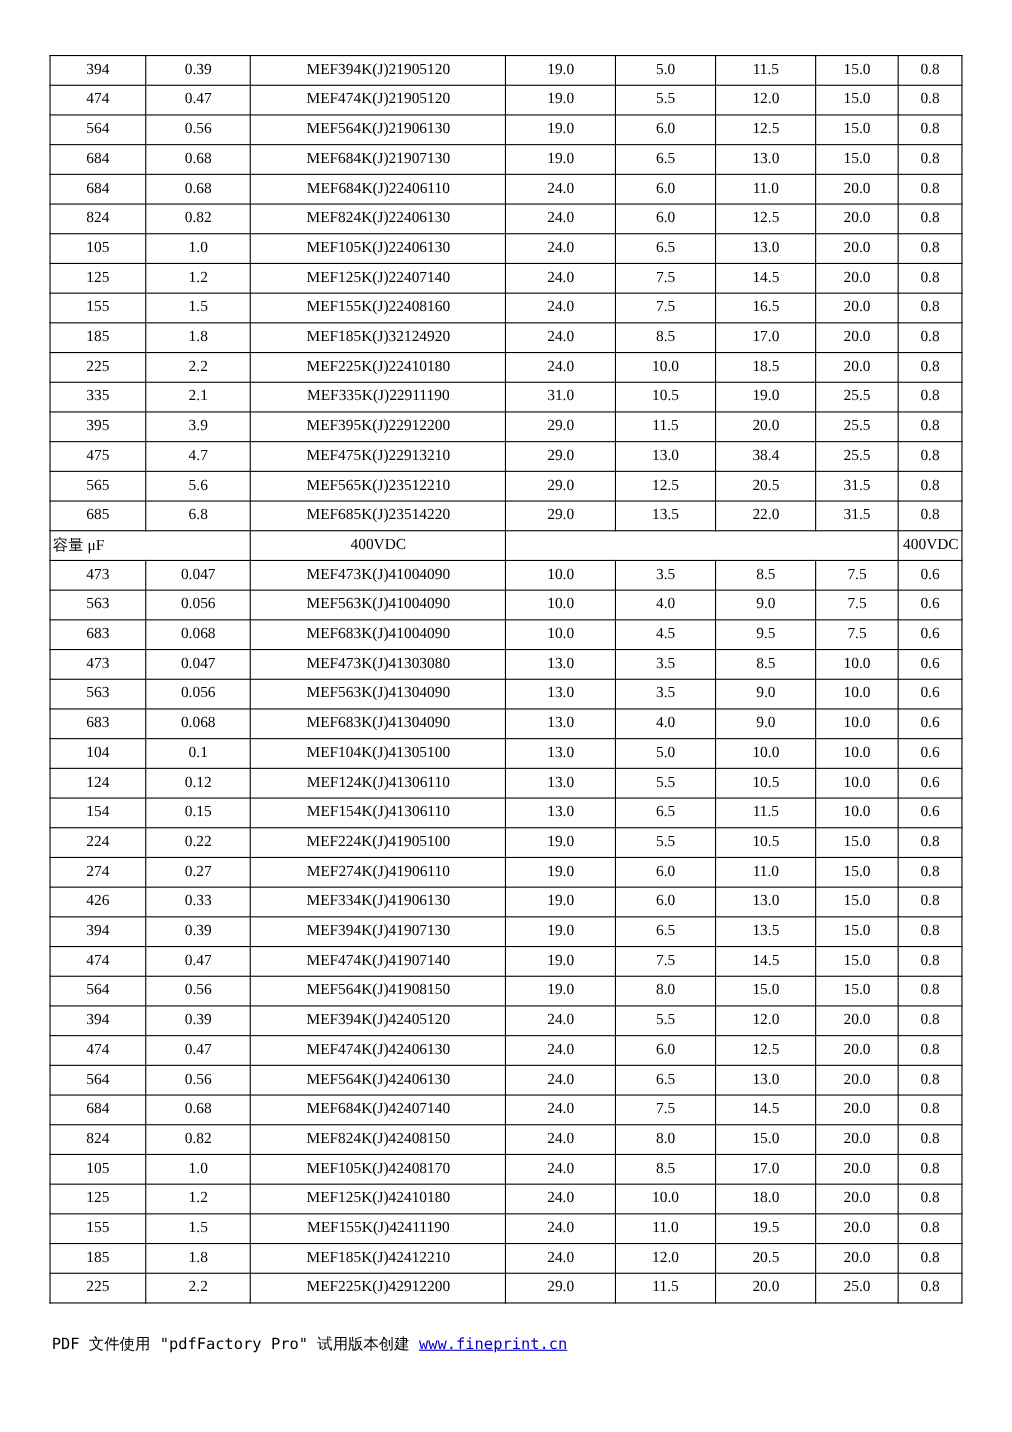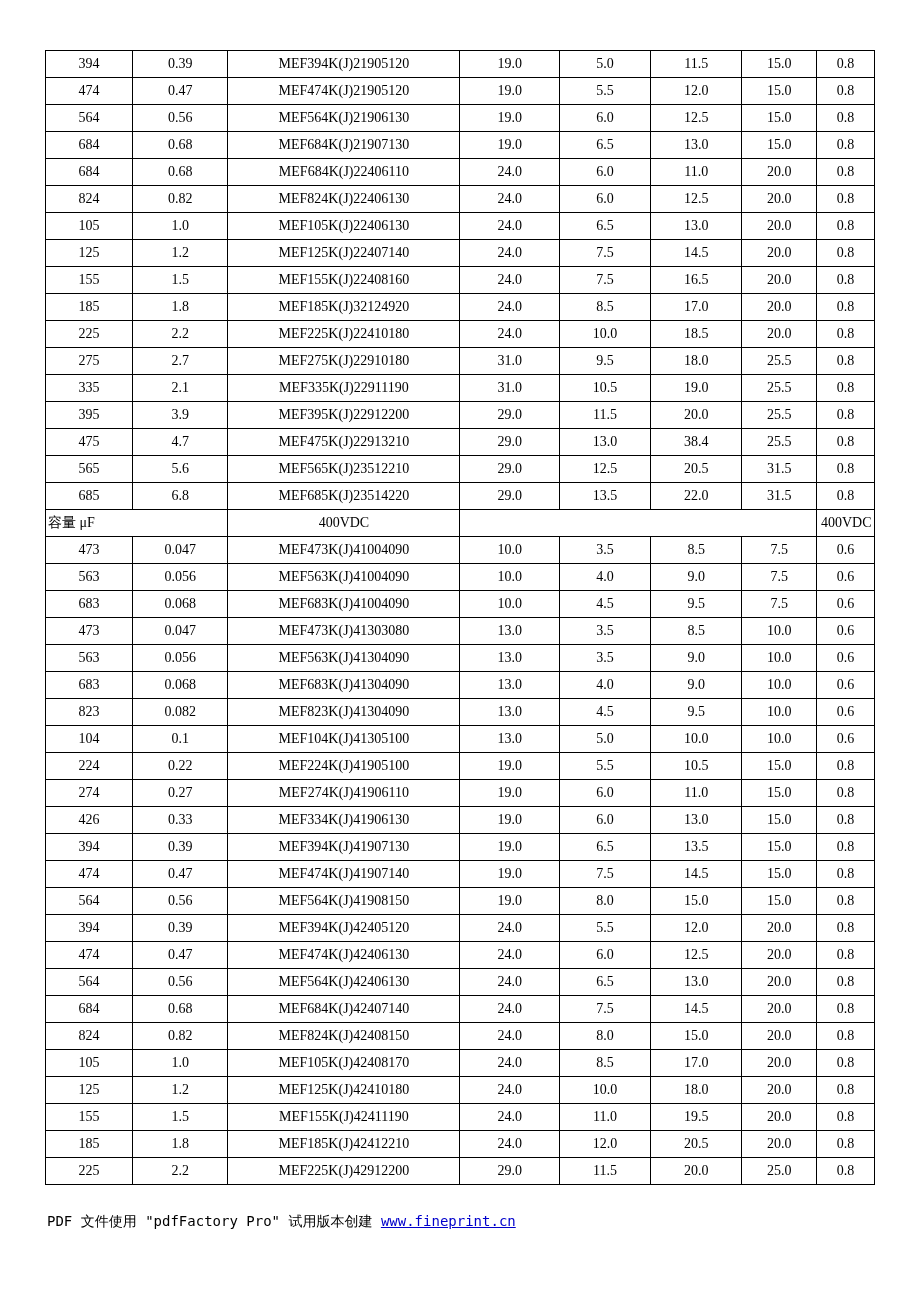--- a/index.html
+++ b/index.html
@@ -177,30 +177,20 @@
           <td>225</td>
           <td>2.2</td>
           <td>MEF225K(J)22410180</td>
           <td>24.0</td>
           <td>10.0</td>
           <td>18.5</td>
           <td>20.0</td>
           <td>0.8</td>
         </tr>
         <tr>
-          <td>275</td>
-          <td>2.7</td>
-          <td>MEF275K(J)22910180</td>
-          <td>31.0</td>
-          <td>9.5</td>
-          <td>18.0</td>
-          <td>25.5</td>
-          <td>0.8</td>
-        </tr>
-        <tr>
           <td>335</td>
           <td>2.1</td>
           <td>MEF335K(J)22911190</td>
           <td>31.0</td>
           <td>10.5</td>
           <td>19.0</td>
           <td>25.5</td>
           <td>0.8</td>
         </tr>
         <tr>
@@ -303,36 +293,46 @@
           <td>683</td>
           <td>0.068</td>
           <td>MEF683K(J)41304090</td>
           <td>13.0</td>
           <td>4.0</td>
           <td>9.0</td>
           <td>10.0</td>
           <td>0.6</td>
         </tr>
         <tr>
-          <td>823</td>
-          <td>0.082</td>
-          <td>MEF823K(J)41304090</td>
-          <td>13.0</td>
-          <td>4.5</td>
-          <td>9.5</td>
-          <td>10.0</td>
-          <td>0.6</td>
-        </tr>
-        <tr>
           <td>104</td>
           <td>0.1</td>
           <td>MEF104K(J)41305100</td>
           <td>13.0</td>
           <td>5.0</td>
           <td>10.0</td>
+          <td>10.0</td>
+          <td>0.6</td>
+        </tr>
+        <tr>
+          <td>124</td>
+          <td>0.12</td>
+          <td>MEF124K(J)41306110</td>
+          <td>13.0</td>
+          <td>5.5</td>
+          <td>10.5</td>
+          <td>10.0</td>
+          <td>0.6</td>
+        </tr>
+        <tr>
+          <td>154</td>
+          <td>0.15</td>
+          <td>MEF154K(J)41306110</td>
+          <td>13.0</td>
+          <td>6.5</td>
+          <td>11.5</td>
           <td>10.0</td>
           <td>0.6</td>
         </tr>
         <tr>
           <td>224</td>
           <td>0.22</td>
           <td>MEF224K(J)41905100</td>
           <td>19.0</td>
           <td>5.5</td>
           <td>10.5</td>

